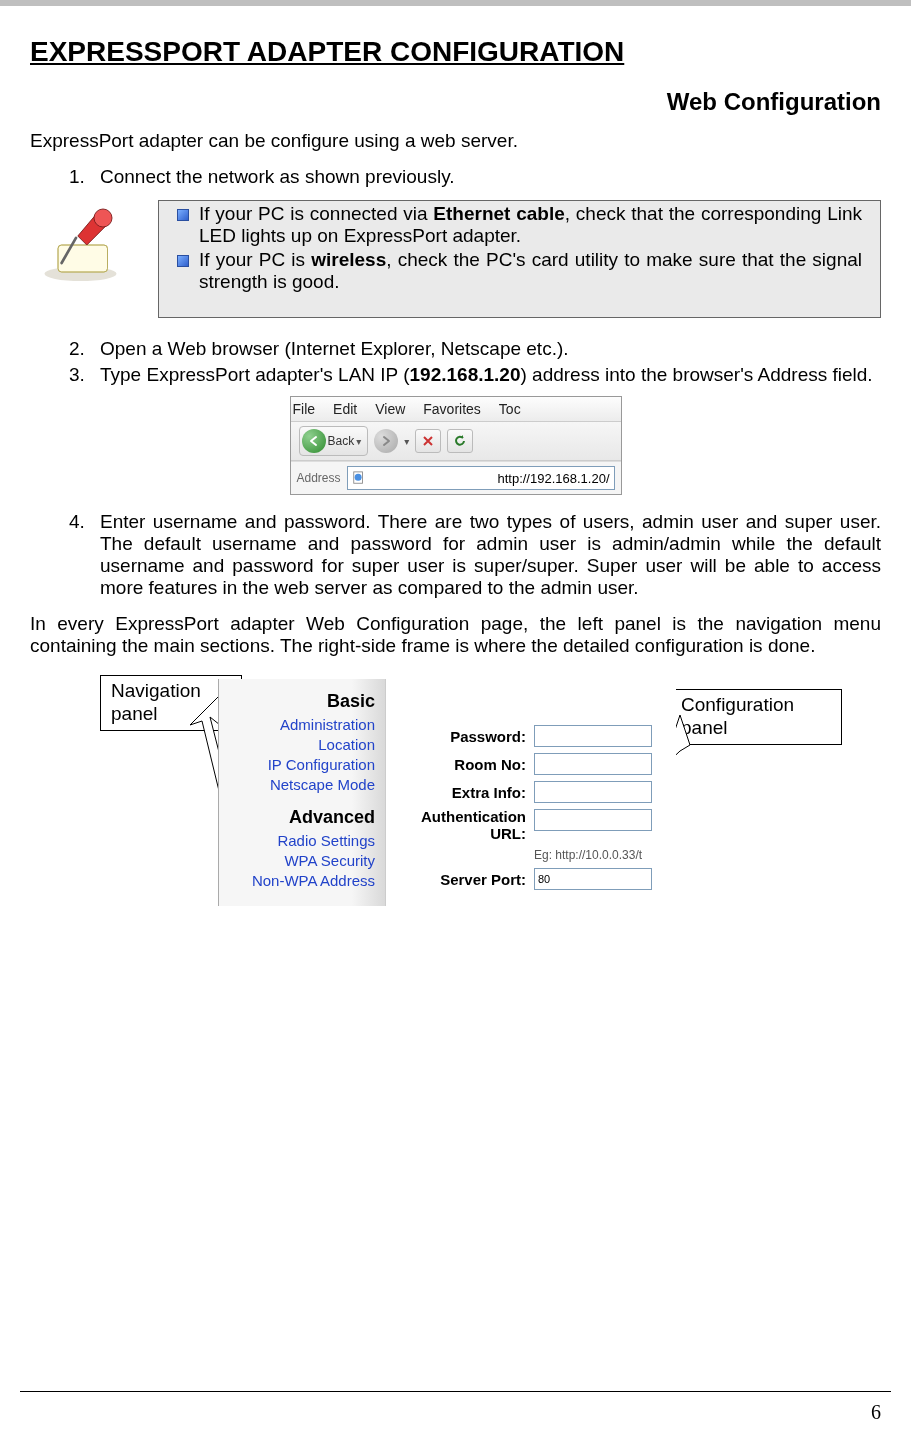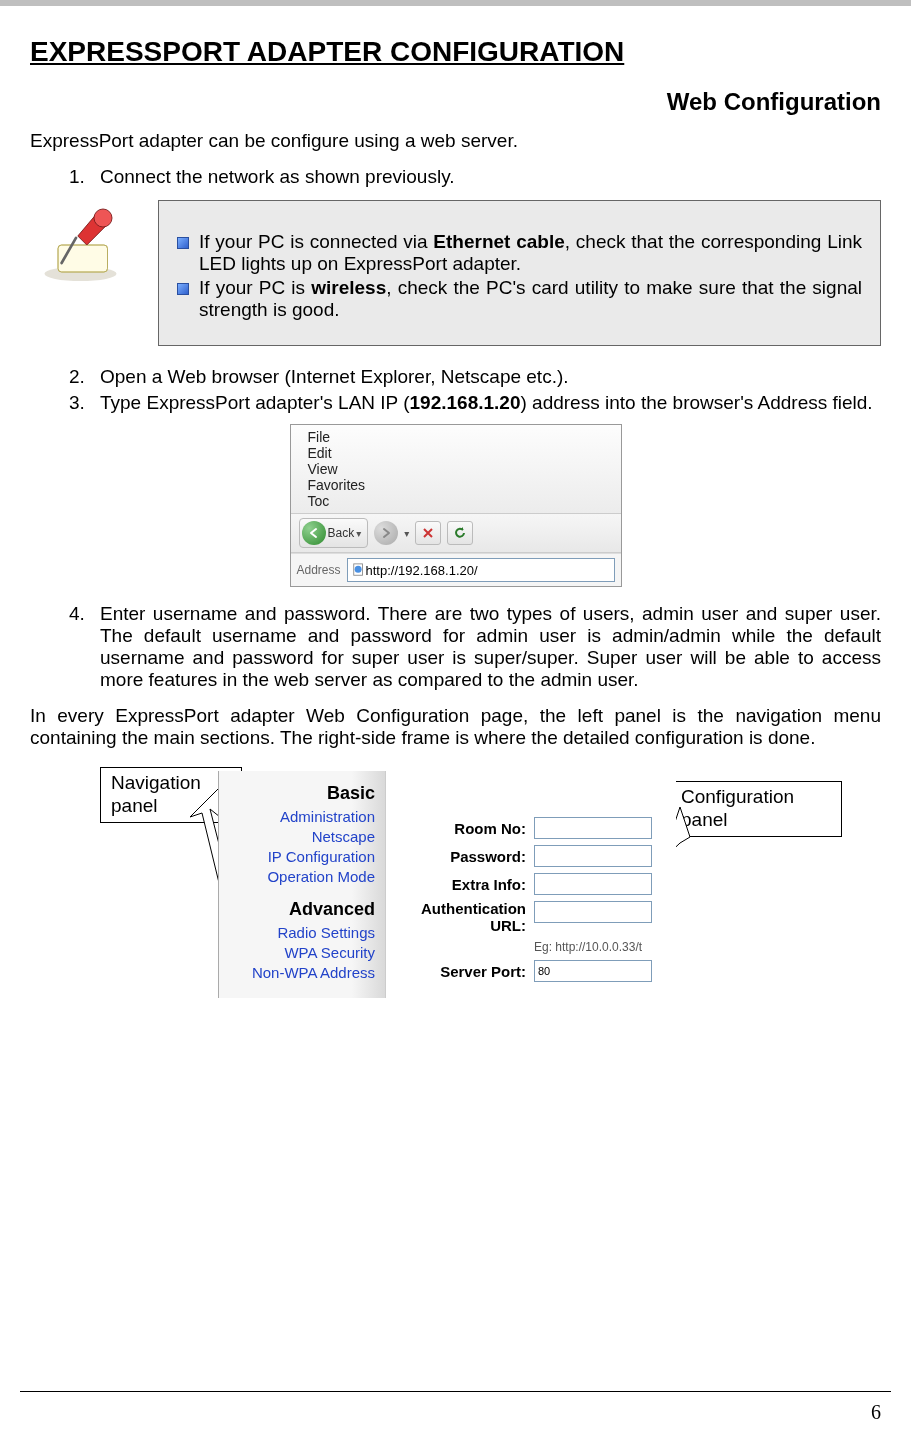--- a/index.html
+++ b/index.html
@@ -44,59 +44,59 @@
   }
   ol li { margin: 4px 0 4px 0; padding-left: 10px; }
   
   .note-row { display: flex; align-items: flex-start; gap: 18px; margin: 12px 0 20px 0; }
   .pushpin { width: 110px; flex: 0 0 auto; }
   .pushpin svg { width: 110px; height: 90px; }
   .notebox {
     flex: 1;
     border: 1px solid #666;
     background: #eaeaea;
-    padding: 28px 18px 22px 18px;
+    padding: 0 18px 22px 18px;
     font-size: 19px;
     text-align: justify;
   }
   .notebox .item { display: flex; gap: 10px; margin: 2px 0; }
   .sq-bullet {
     width: 10px; height: 10px; flex: 0 0 auto;
     margin-top: 6px;
     background: linear-gradient(135deg,#7aaeff 0%, #3060cc 100%);
     border:1px solid #2a4fa0;
   }
   .justify { text-align: justify; }
   
   .browser-wrap { display:flex; justify-content:center; margin: 6px 0 16px 0; }
   .browser {
     width: 330px;
     border:1px solid #999;
     background: linear-gradient(#f3f3f3,#e5e5e5);
     font-size: 14px;
   }
-  .menubar { display:flex; padding:4px 17px; background:linear-gradient(#fdfdfd,#ececec); border-bottom:1px solid #ccc;flex-direction:column; }
+  .menubar { display:flex; gap:18px; padding:4px 2px; background:linear-gradient(#fdfdfd,#ececec); border-bottom:1px solid #ccc; }
   .menubar span { color:#222; }
   .toolbar { display:flex; align-items:center; gap:6px; padding:4px 8px; border-bottom:1px solid #ccc; background:linear-gradient(#f6f6f6,#e8e8e8); }
   .btn-round {
     width:24px; height:24px; border-radius:50%;
     display:flex; align-items:center; justify-content:center;
     font-size:12px; color:#fff;
   }
   .btn-back { background: radial-gradient(circle at 30% 30%, #8fd08f, #2e8b2e); }
   .btn-fwd  { background: radial-gradient(circle at 30% 30%, #dcdcdc, #a9a9a9); color:#666;}
   .back-group { display:flex; align-items:center; gap:2px; border:1px solid #bbb; border-radius:4px; padding:2px 6px 2px 2px; background:linear-gradient(#fafafa,#e4e4e4);}
   .back-label { font-size:12px; color:#333; }
   .drop { font-size:10px; color:#555; }
   .sq-btn { width:24px; height:22px; border:1px solid #bbb; border-radius:3px; background:linear-gradient(#fafafa,#e4e4e4); display:flex; align-items:center; justify-content:center; }
   .addr-row { display:flex; align-items:center; gap:6px; padding:4px 6px; background:#f5f5f5; border-top:1px solid #ddd;}
   .addr-label { font-size:12px; color:#666; }
   .addr-input {
     flex:1; height:20px; font-size:13px; padding:1px 4px;
-    border:1px solid #7f9db9; background:#fff; display:flex; align-items:center; gap:0;
+    border:1px solid #7f9db9; background:#fff; display:flex; align-items:center; gap:0;justify-content:space-between;
   }
   .ie-icon { width:14px; height:14px; }
   
   .config-wrap { position:relative; margin: 18px 0 0 0; height: 320px; }
   .callout-box {
     position:absolute; border:1px solid #000; background:#fff;
     padding:4px 10px; font-size:19px; line-height:1.2;
   }
   .callout-left { left: 70px; top: 0px; width:120px; }
   .callout-right { left: 640px; top: 14px; width:150px; }
@@ -249,35 +249,35 @@
 
     <div class="callout-box callout-right">Configuration panel</div>
     <svg class="pointer" style="left:500px; top:40px;" width="170" height="170">
       <polygon points="150,0 140,30 20,130 10,160 40,140 150,36 160,30" fill="#fff" stroke="#000" stroke-width="1"></polygon>
     </svg>
 
     <div class="config-ui">
       <div class="nav-col">
         <div class="hdr">Basic</div>
         <div class="lnk">Administration</div>
-        <div class="lnk">Netscape</div>
+        <div class="lnk">Location</div>
         <div class="lnk">IP Configuration</div>
-        <div class="lnk">Operation Mode</div>
+        <div class="lnk">Netscape Mode</div>
         <div class="hdr" style="margin-top:14px;">Advanced</div>
         <div class="lnk">Radio Settings</div>
         <div class="lnk">WPA Security</div>
         <div class="lnk">Non-WPA Address</div>
       </div>
       <div class="form-col">
         <div class="form-row">
+          <div class="lbl">Password:</div>
+          <input type="text" style="">
+        </div>
+        <div class="form-row">
           <div class="lbl">Room No:</div>
-          <input type="text" style="">
-        </div>
-        <div class="form-row">
-          <div class="lbl">Password:</div>
           <input type="text" style="">
         </div>
         <div class="form-row">
           <div class="lbl">Extra Info:</div>
           <input type="text" style="">
         </div>
         <div class="form-row" style="align-items:flex-start;">
           <div class="lbl" style="line-height:1.1;">Authentication URL:</div>
           <input type="text" style="">
         </div>

